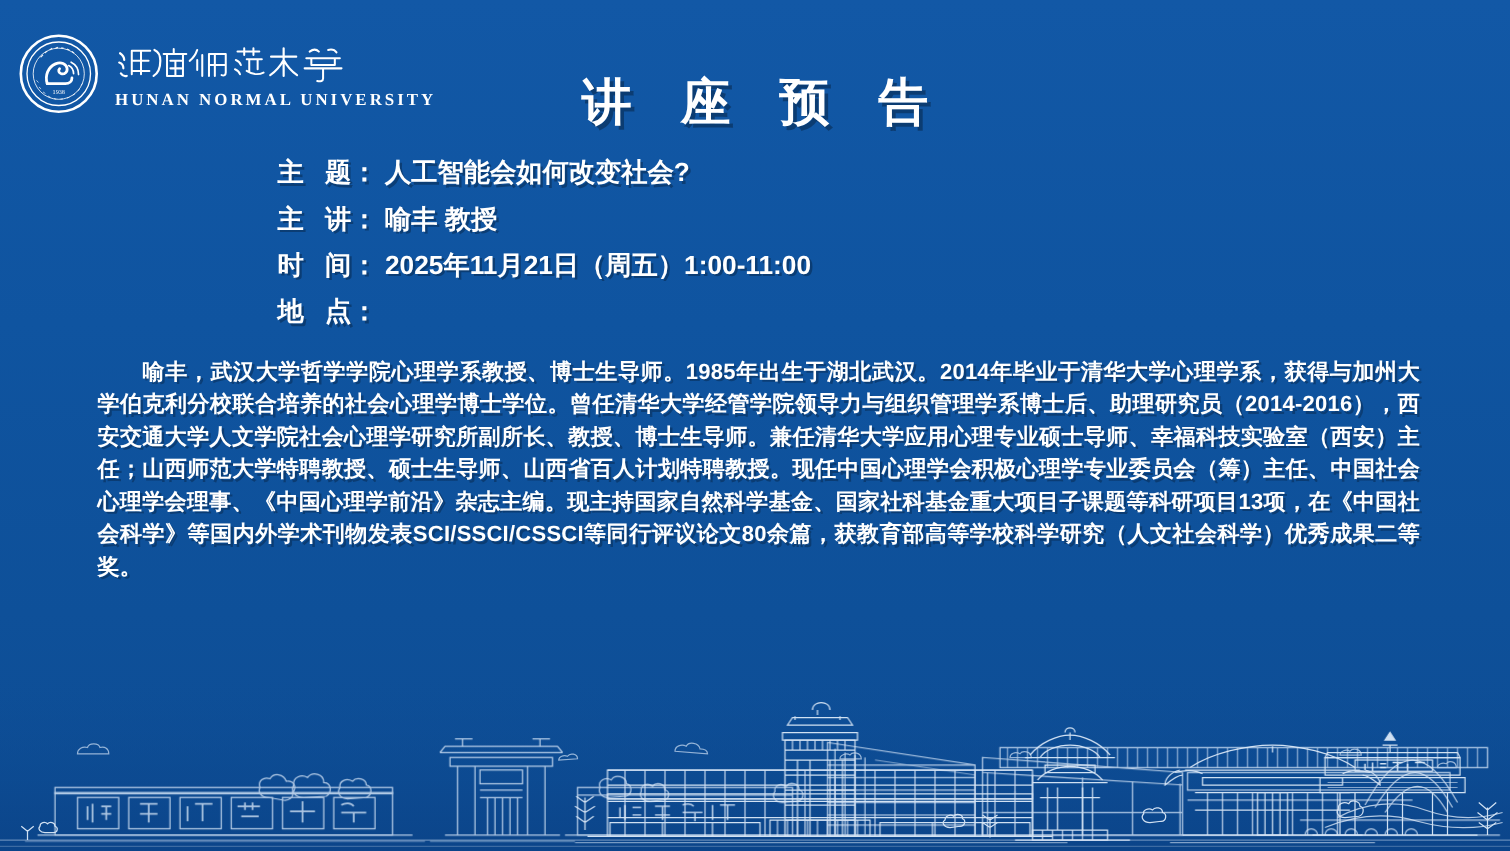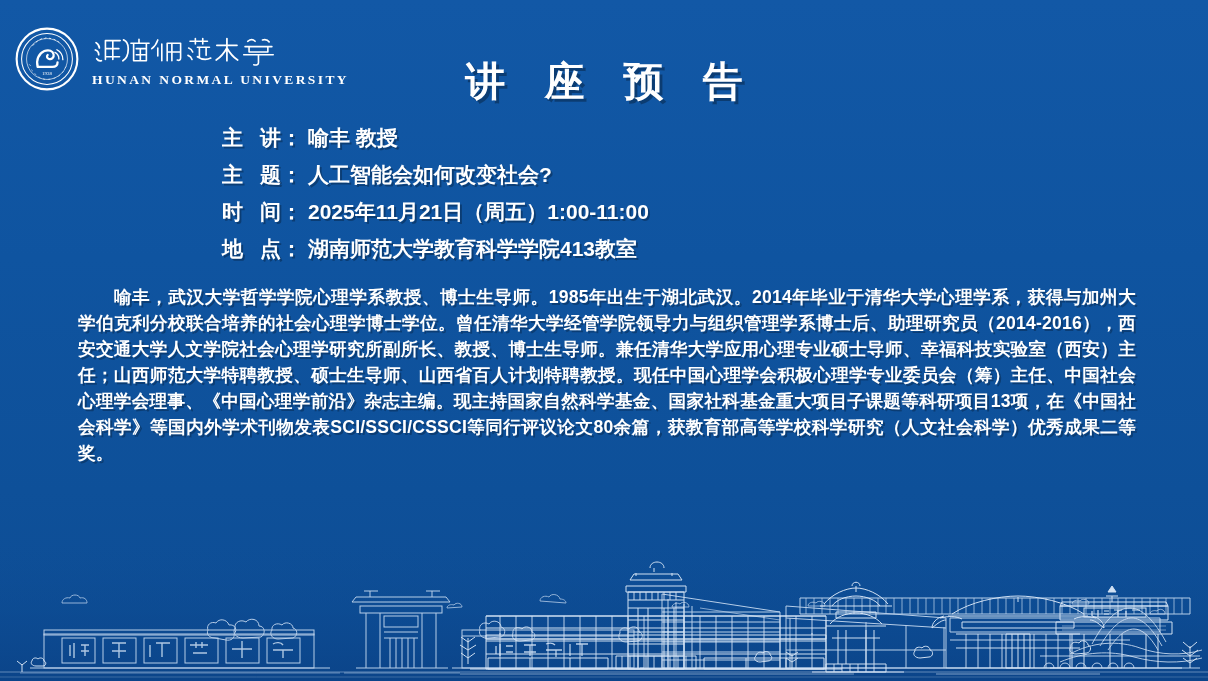--- a/index.html
+++ b/index.html
@@ -194,37 +194,36 @@
         <div class="brand-en">HUNAN NORMAL UNIVERSITY</div>
       </div>
     </div>
 
     <div class="poster-title">讲 座 预 告</div>
   </div>
 
   <div class="info-block">
 
     <div class="info-row">
+      <span class="info-label"><span>主</span><span class="sp"></span><span>题：</span></span>
+      <span class="info-value">人工智能会如何改变社会?</span>
+    </div>
+
+    <div class="info-row">
       <span class="info-label"><span>主</span><span class="sp"></span><span>讲：</span></span>
       <span class="info-value">喻丰 教授</span>
-    </div>
-
-    <div class="info-row">
-      <span class="info-label"><span>主</span><span class="sp"></span><span>题：</span></span>
-      <span class="info-value">人工智能会如何改变社会?</span>
     </div>
 
     <div class="info-row">
       <span class="info-label"><span>时</span><span class="sp"></span><span>间：</span></span>
       <span class="info-value">2025年11月21日（周五）1:00-11:00</span>
     </div>
 
     <div class="info-row">
       <span class="info-label"><span>地</span><span class="sp"></span><span>点：</span></span>
-      <span class="info-value">湖南师范大学教育科学学院413教室</span>
     </div>
   </div>
 
   <div class="bio">喻丰，武汉大学哲学学院心理学系教授、博士生导师。1985年出生于湖北武汉。2014年毕业于清华大学心理学系，获得与加州大学伯克利分校联合培养的社会心理学博士学位。曾任清华大学经管学院领导力与组织管理学系博士后、助理研究员（2014-2016），西安交通大学人文学院社会心理学研究所副所长、教授、博士生导师。兼任清华大学应用心理专业硕士导师、幸福科技实验室（西安）主任；山西师范大学特聘教授、硕士生导师、山西省百人计划特聘教授。现任中国心理学会积极心理学专业委员会（筹）主任、中国社会心理学会理事、《中国心理学前沿》杂志主编。现主持国家自然科学基金、国家社科基金重大项目子课题等科研项目13项，在《中国社会科学》等国内外学术刊物发表SCI/SSCI/CSSCI等同行评议论文80余篇，获教育部高等学校科学研究（人文社会科学）优秀成果二等奖。</div>
 
   <div class="skyline">
     <svg viewBox="0 0 1208 135" preserveAspectRatio="none">
       <defs>
         <linearGradient id="gsky" x1="0" y1="0" x2="0" y2="1">
           <stop offset="0%" stop-color="#0d4d95" stop-opacity="0"></stop>

